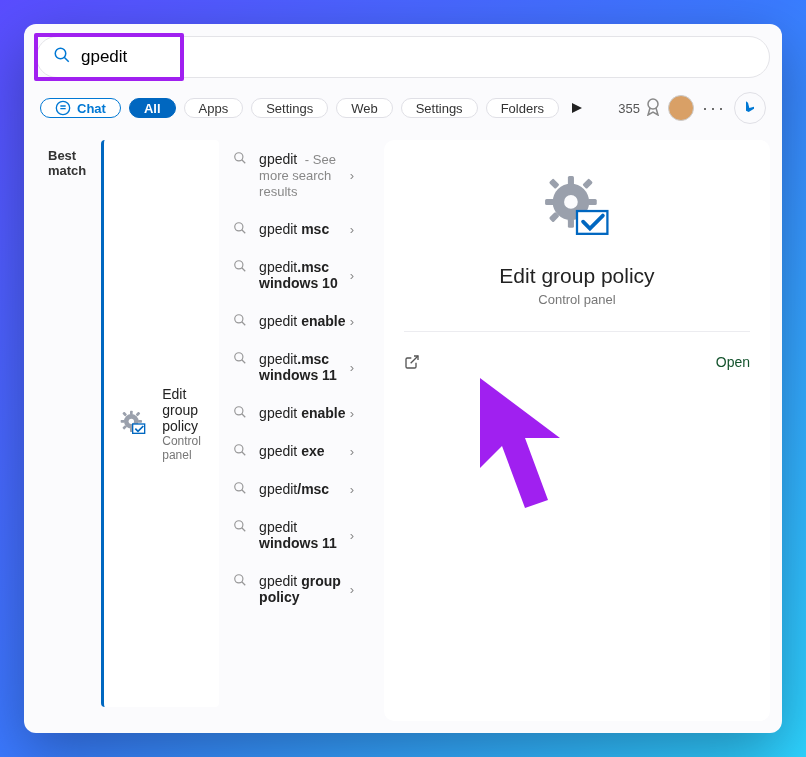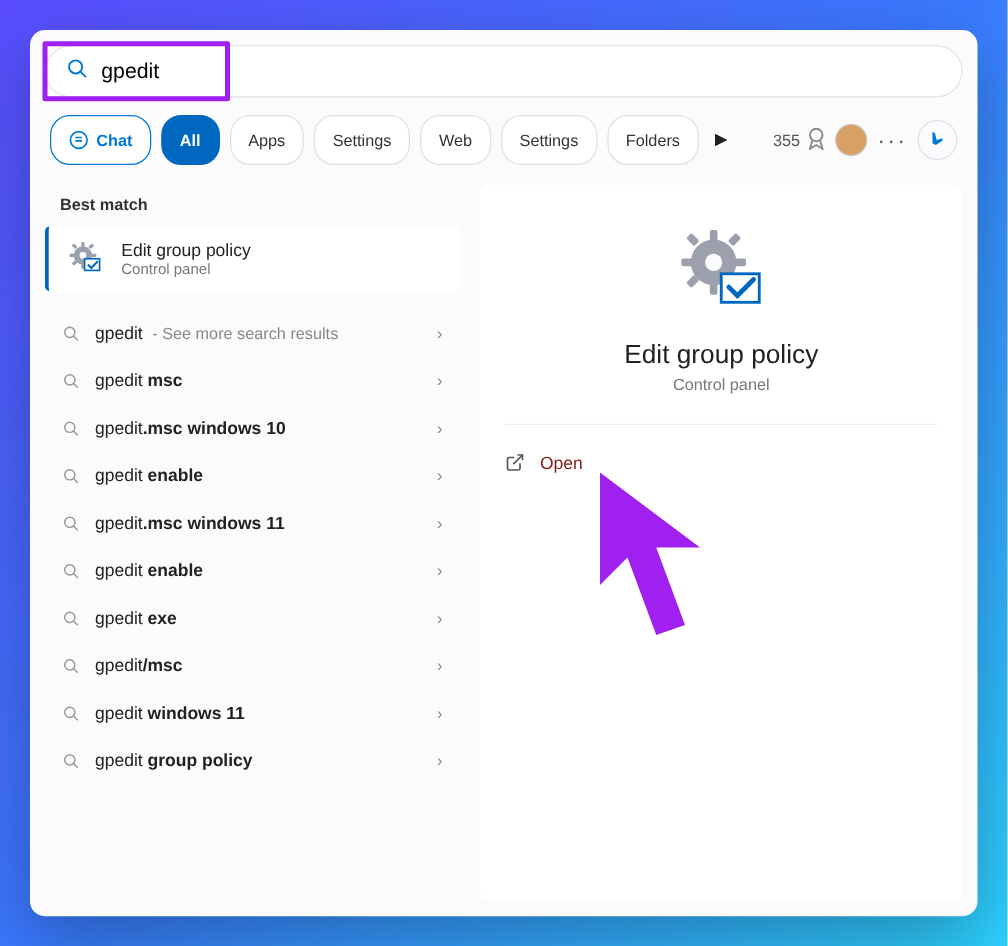--- a/index.html
+++ b/index.html
@@ -55,21 +55,21 @@
       flex: 1;
       background: transparent;
     }
     .filter-row {
       display: flex;
       align-items: center;
       gap: 8px;
       padding: 0 4px 16px 4px;
     }
     .chip {
-      height: 40px;
+      height: 20px;
       padding: 0 14px;
       border-radius: 16px;
       border: 1px solid #e0e0e6;
       background: #fff;
       display: inline-flex;
       align-items: center;
       font-size: 13px;
       color: #333;
       cursor: pointer;
       gap: 6px;
@@ -95,21 +95,21 @@
 
     .content {
       display: flex;
       flex: 1;
       gap: 16px;
       overflow: hidden;
     }
     .left-pane {
       width: 332px;
       display: flex;
-      flex-direction: column;
+      flex-direction: row;
     }
     .section-header {
       font-size: 13px;
       font-weight: 600;
       color: #333;
       padding: 8px 12px 10px 12px;
     }
     .best-match {
       display: flex;
       align-items: center;
@@ -128,21 +128,21 @@
     .web-list { display: flex; flex-direction: column; }
     .web-item {
       display: flex;
       align-items: center;
       padding: 11px 14px;
       cursor: pointer;
       justify-content: space-between;
       font-size: 14px;
       color: #222;
     }
-    .web-item .left { display: flex; align-items: flex-end; gap: 12px; }
+    .web-item .left { display: flex; align-items: flex-start; gap: 12px; }
     .mag { width: 14px; height: 14px; opacity: .6; flex-shrink: 0; }
     .web-item .suffix { color: #888; font-size: 13px; margin-left: 4px; }
     .web-item b { font-weight: 600; }
     .chev { color: #888; font-size: 13px; }
 
     .right-pane {
       flex: 1;
       background: #fff;
       border-radius: 10px;
       display: flex;
@@ -154,22 +154,23 @@
     .detail-title { font-size: 21px; color: #222; margin-bottom: 4px; }
     .detail-sub { font-size: 13px; color: #777; margin-bottom: 24px; }
     .divider { width: 100%; height: 1px; background: #ececf0; margin-bottom: 18px; }
     .action-row {
       display: flex;
       align-items: center;
       gap: 12px;
       width: 100%;
       padding: 4px 0;
       font-size: 14px;
-      color: #7f1d1d;
+      color: #14532d;
       cursor: pointer;
+      justify-content: space-between;
     }
     .open-icon { width: 16px; height: 16px; color: #555; }
 
     .cursor-arrow {
       position: absolute;
       left: 470px;
       top: 368px;
       width: 120px;
       height: 180px;
       pointer-events: none;

